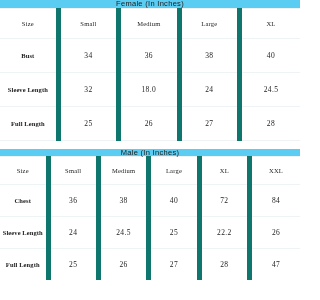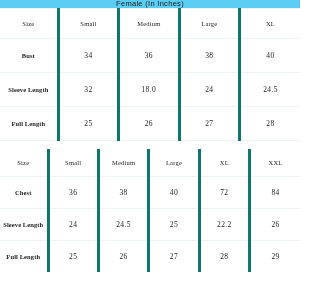--- a/index.html
+++ b/index.html
@@ -34,21 +34,21 @@
     text-align: center;
     font-family: "Liberation Sans", "DejaVu Sans", sans-serif;
     font-weight: bold;
     font-size: 7.5px;
     letter-spacing: 0.3px;
     padding: 4px 0 4px 0;
     line-height: 1;
   }
   .size-table td,
   .size-table th {
-    border-right: 3px solid #0f766e;
+    border-right: 5px solid #0f766e;
     border-bottom: 1px solid #eef3f5;
     text-align: center;
     vertical-align: middle;
     color: #1c1c1c;
     font-weight: normal;
     padding: 0;
   }
   .size-table td:last-child,
   .size-table th:last-child {
     border-right: none;
@@ -149,20 +149,23 @@
   <table class="size-table male-table">
     <colgroup>
       <col class="m0">
         <col class="m1">
         <col class="m2">
         <col class="m3">
         <col class="m4">
         <col class="m5">
     </colgroup>
     <thead>
+      <tr>
+        <th class="table-banner" colspan="6">Male  (In Inches)</th>
+      </tr>
       <tr class="head-row">
         <th>Size</th>
         <th>Small</th>
         <th>Medium</th>
         <th>Large</th>
         <th>XL</th>
         <th>XXL</th>
       </tr>
     </thead>
     <tbody>
@@ -181,18 +184,18 @@
         <td>25</td>
         <td>22.2</td>
         <td>26</td>
       </tr>
       <tr class="body-row">
         <td class="row-label">Full Length</td>
         <td>25</td>
         <td>26</td>
         <td>27</td>
         <td>28</td>
-        <td>29</td>
+        <td>47</td>
       </tr>
     </tbody>
   </table>
 
 </div>
 
 </body></html>

